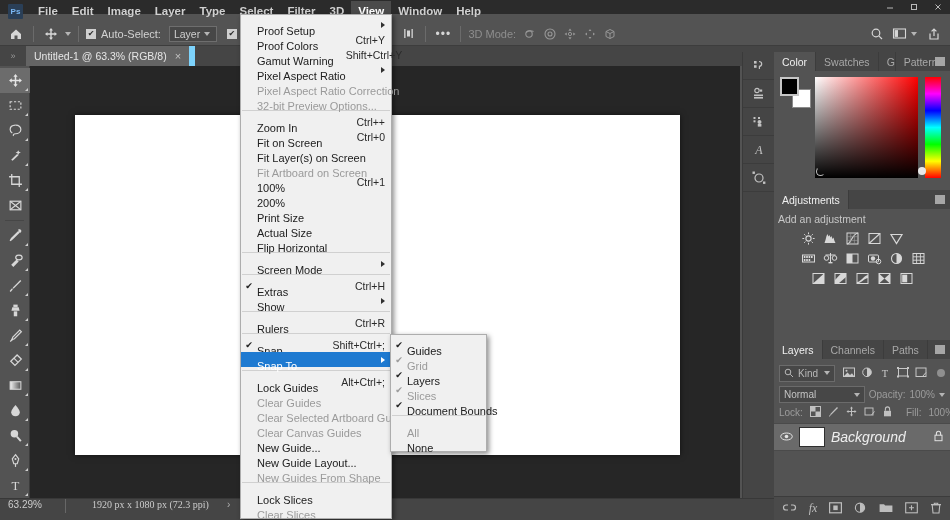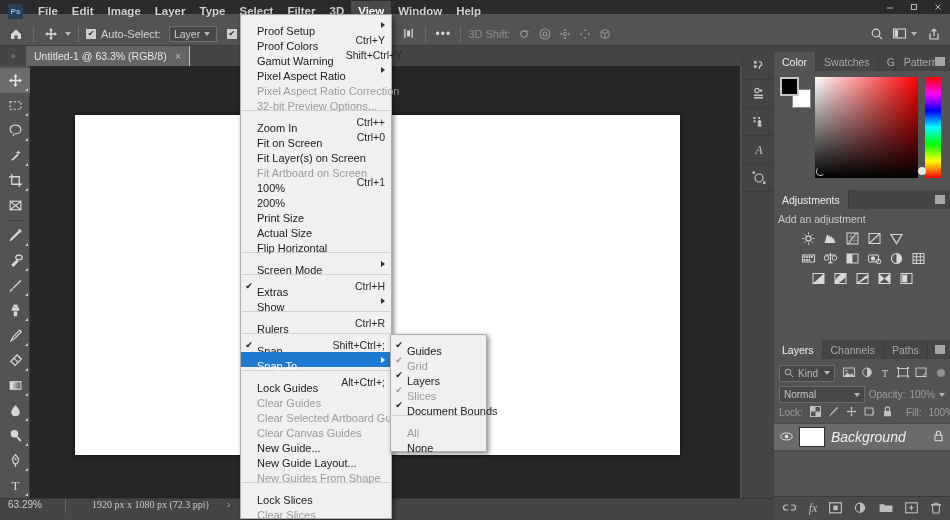--- a/index.html
+++ b/index.html
@@ -64,21 +64,21 @@
   .ob-right { margin-left:auto; display:flex; align-items:center; gap:2px; }
 
   
   .tabbar {
     position:absolute; top:46px; left:0; width:950px; height:20px; background:#454545;
     display:flex; align-items:flex-end;
   }
   .collapse-arrows { width:26px; height:20px; display:flex; align-items:center; justify-content:center; color:#9a9a9a; font-size:9px; }
   .doc-tab {
     height:20px; background:#646464; color:#e6e6e6; font-size:10.5px;
-    display:flex; align-items:center; padding:0 8px; gap:8px; border-right:1px solid #7dd3fc;
+    display:flex; align-items:center; padding:0 8px; gap:8px; border-right:6px solid #7dd3fc;
   }
   .doc-tab .x { color:#c2c2c2; font-size:11px; }
 
   
   .toolbar {
     position:absolute; top:66px; left:0; width:30px; height:432px; background:#535353;
     border-right:1px solid #3c3c3c; padding-top:2px;
   }
   .tool {
     position:relative; width:30px; height:25px; display:flex; align-items:center; justify-content:center;
@@ -311,21 +311,21 @@
     <div class="ob-btn" style="margin-left:6px;">
       <svg width="13" height="13" viewBox="0 0 13 13">
           <rect x="2.2" y="2" width="1.3" height="9" fill="#d6d6d6"></rect>
           <rect x="9.5" y="2" width="1.3" height="9" fill="#d6d6d6"></rect>
           <rect x="5" y="3.5" width="3" height="6" fill="#d6d6d6"></rect>
         </svg>
     </div>
     <div class="ob-sep"></div>
     <div class="ob-btn" style="font-size:12px;letter-spacing:1px;">•••</div>
     <div class="ob-sep"></div>
-    <div class="ob-label dim">3D Shift:</div>
+    <div class="ob-label dim">3D Mode:</div>
     <div class="ob-btn" style="opacity:.55">
       <svg width="14" height="14" viewBox="0 0 14 14">
           <circle cx="6" cy="7" r="3.2" fill="none" stroke="#cfcfcf" stroke-width="1.1"></circle>
           <path d="M3 5.5 Q6.5 2.5 10.5 4.5" fill="none" stroke="#cfcfcf" stroke-width="1.1"></path>
         </svg>
     </div>
     <div class="ob-btn" style="opacity:.55">
       <svg width="14" height="14" viewBox="0 0 14 14">
           <circle cx="7" cy="7" r="5" fill="none" stroke="#cfcfcf" stroke-width="1.1"></circle>
           <circle cx="7" cy="7" r="2" fill="none" stroke="#cfcfcf" stroke-width="1.1"></circle>

